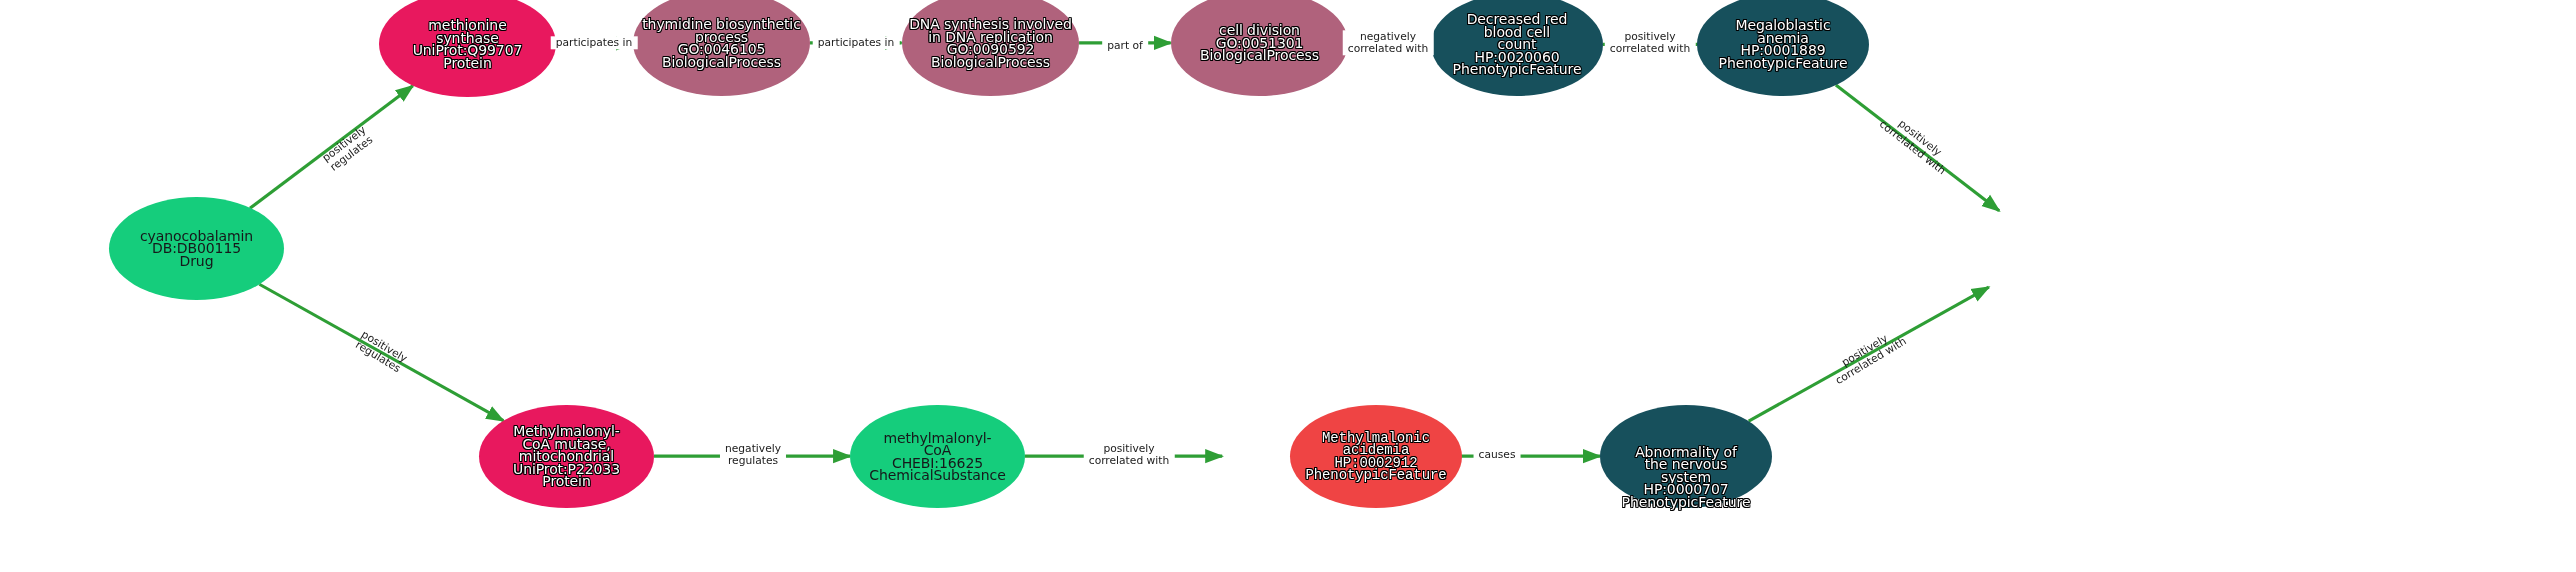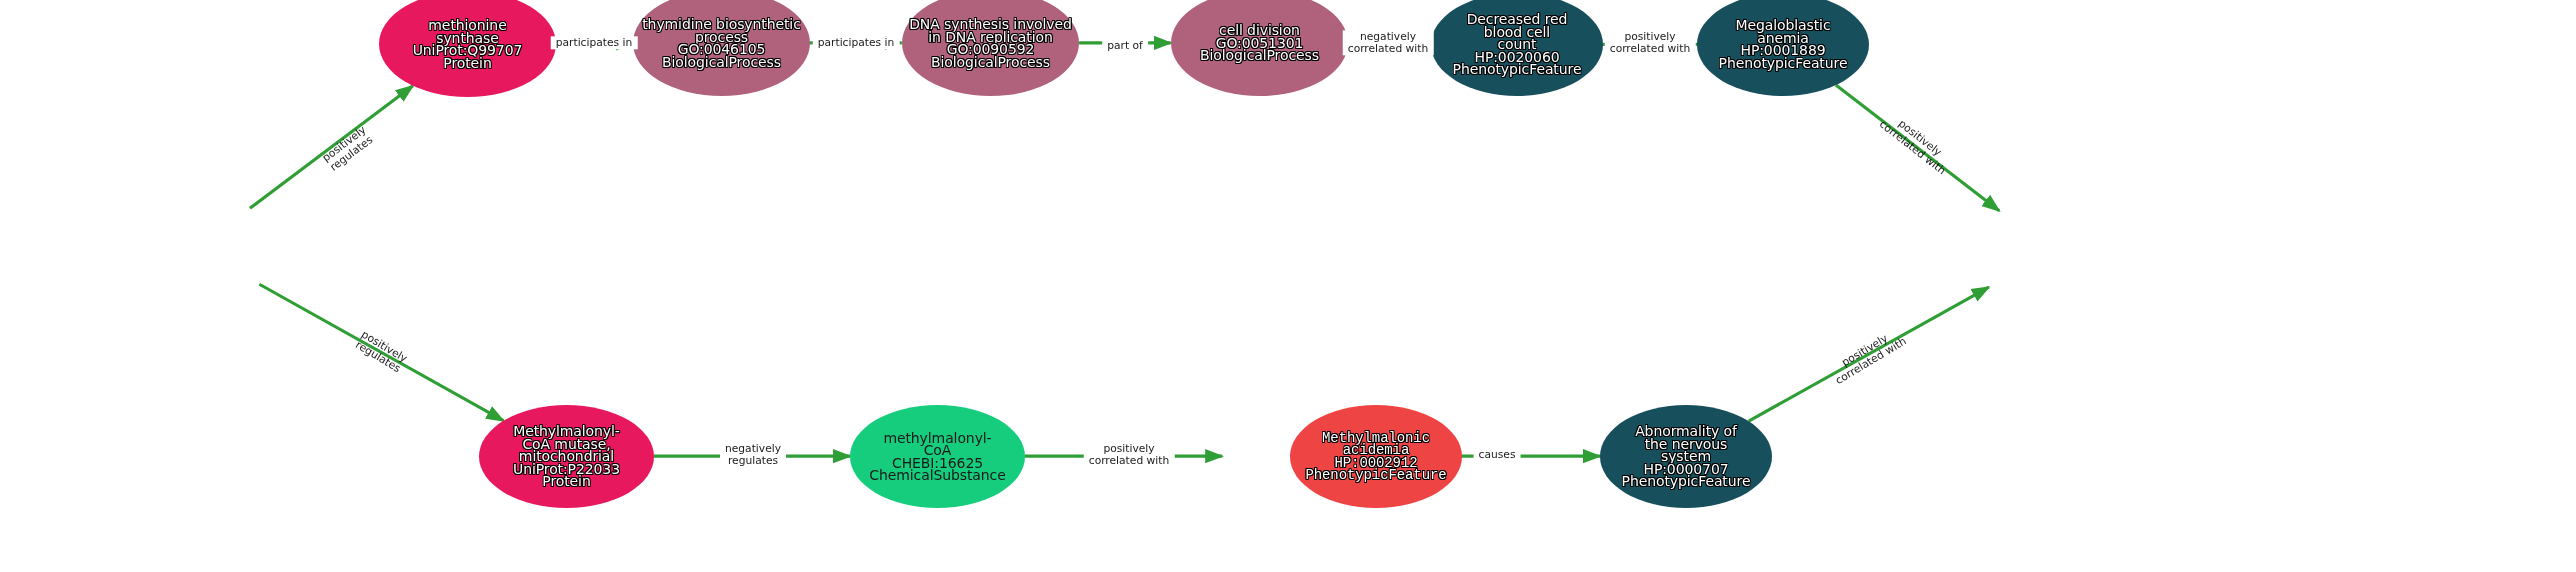--- a/index.html
+++ b/index.html
@@ -91,20 +91,25 @@
         <line x1="1282.8409588555996" y1="59.41456933011668" x2="1396.9311109388739" y2="147.40963343689737" stroke="#2e9e35" stroke-width="2.2" marker-end="url(#arrow-head)"></line>
         <line x1="181.25529086505662" y1="198.7761280904757" x2="351.7447091349434" y2="294.2238719095243" stroke="#2e9e35" stroke-width="2.2" marker-end="url(#arrow-head)"></line>
         <line x1="457" y1="319" x2="594" y2="319" stroke="#2e9e35" stroke-width="2.2" marker-end="url(#arrow-head)"></line>
         <line x1="716" y1="319" x2="854" y2="319" stroke="#2e9e35" stroke-width="2.2" marker-end="url(#arrow-head)"></line>
         <line x1="974" y1="319" x2="1118" y2="319" stroke="#2e9e35" stroke-width="2.2" marker-end="url(#arrow-head)"></line>
         <line x1="1221.9146218120475" y1="294.46956672217664" x2="1389.6978168690473" y2="200.74692260830568" stroke="#2e9e35" stroke-width="2.2" marker-end="url(#arrow-head)"></line>
       </g>
   </svg>
 
   <div id="node-layer">
+      <div class="node" title="cyanocobalamin (DB:DB00115) — Drug" style="width: 175px; height: 103px; left: 109px; top: 197px; background: rgb(21, 205, 124);">
+        <span class="node-label label-dark">cyanocobalamin
+DB:DB00115
+Drug</span>
+      </div>
       <div class="node" title="methionine synthase (UniProt:Q99707) — Protein" style="width: 177px; height: 106px; left: 379px; top: -8.6px; background: rgb(232, 24, 94);">
         <span class="node-label label-light">methionine
 synthase
 UniProt:Q99707
 Protein</span>
       </div>
       <div class="node" title="thymidine biosynthetic process (GO:0046105) — BiologicalProcess" style="width: 177px; height: 106px; left: 633px; top: -10px; background: rgb(176, 98, 124);">
         <span class="node-label label-light">thymidine biosynthetic
 process
 GO:0046105
@@ -146,21 +151,21 @@
 CoA
 CHEBI:16625
 ChemicalSubstance</span>
       </div>
       <div class="node" title="Methylmalonic acidemia (HP:0002912) — PhenotypicFeature" style="width: 172px; height: 103px; left: 1290px; top: 405px; background: #ef4444; font-family: Liberation Mono, monospace;">
         <span class="node-label label-light">Methylmalonic
 acidemia
 HP:0002912
 PhenotypicFeature</span>
       </div>
-      <div class="node" title="Abnormality of the nervous system (HP:0000707) — PhenotypicFeature" style="width: 172px; height: 103px; left: 1600px; top: 405px; background: rgb(23, 80, 92);">
+      <div class="node" title="Abnormality of the nervous system (HP:0000707) — PhenotypicFeature" style="width: 172px; height: 103px; left: 1600px; top: 405px; background: rgb(23, 80, 92); align-items: flex-end;">
         <span class="node-label label-light">Abnormality of
 the nervous
 system
 HP:0000707
 PhenotypicFeature</span>
       </div>
     </div>
   <div id="edge-label-layer" style="position:absolute;left:0;top:0;width:2576px;height:572px;">
       <div class="edge-label" style="left: 348px; top: 149px; transform: translate(-50%, -50%) rotate(-37deg); background: transparent; padding: 0px;">positively
 regulates</div>

